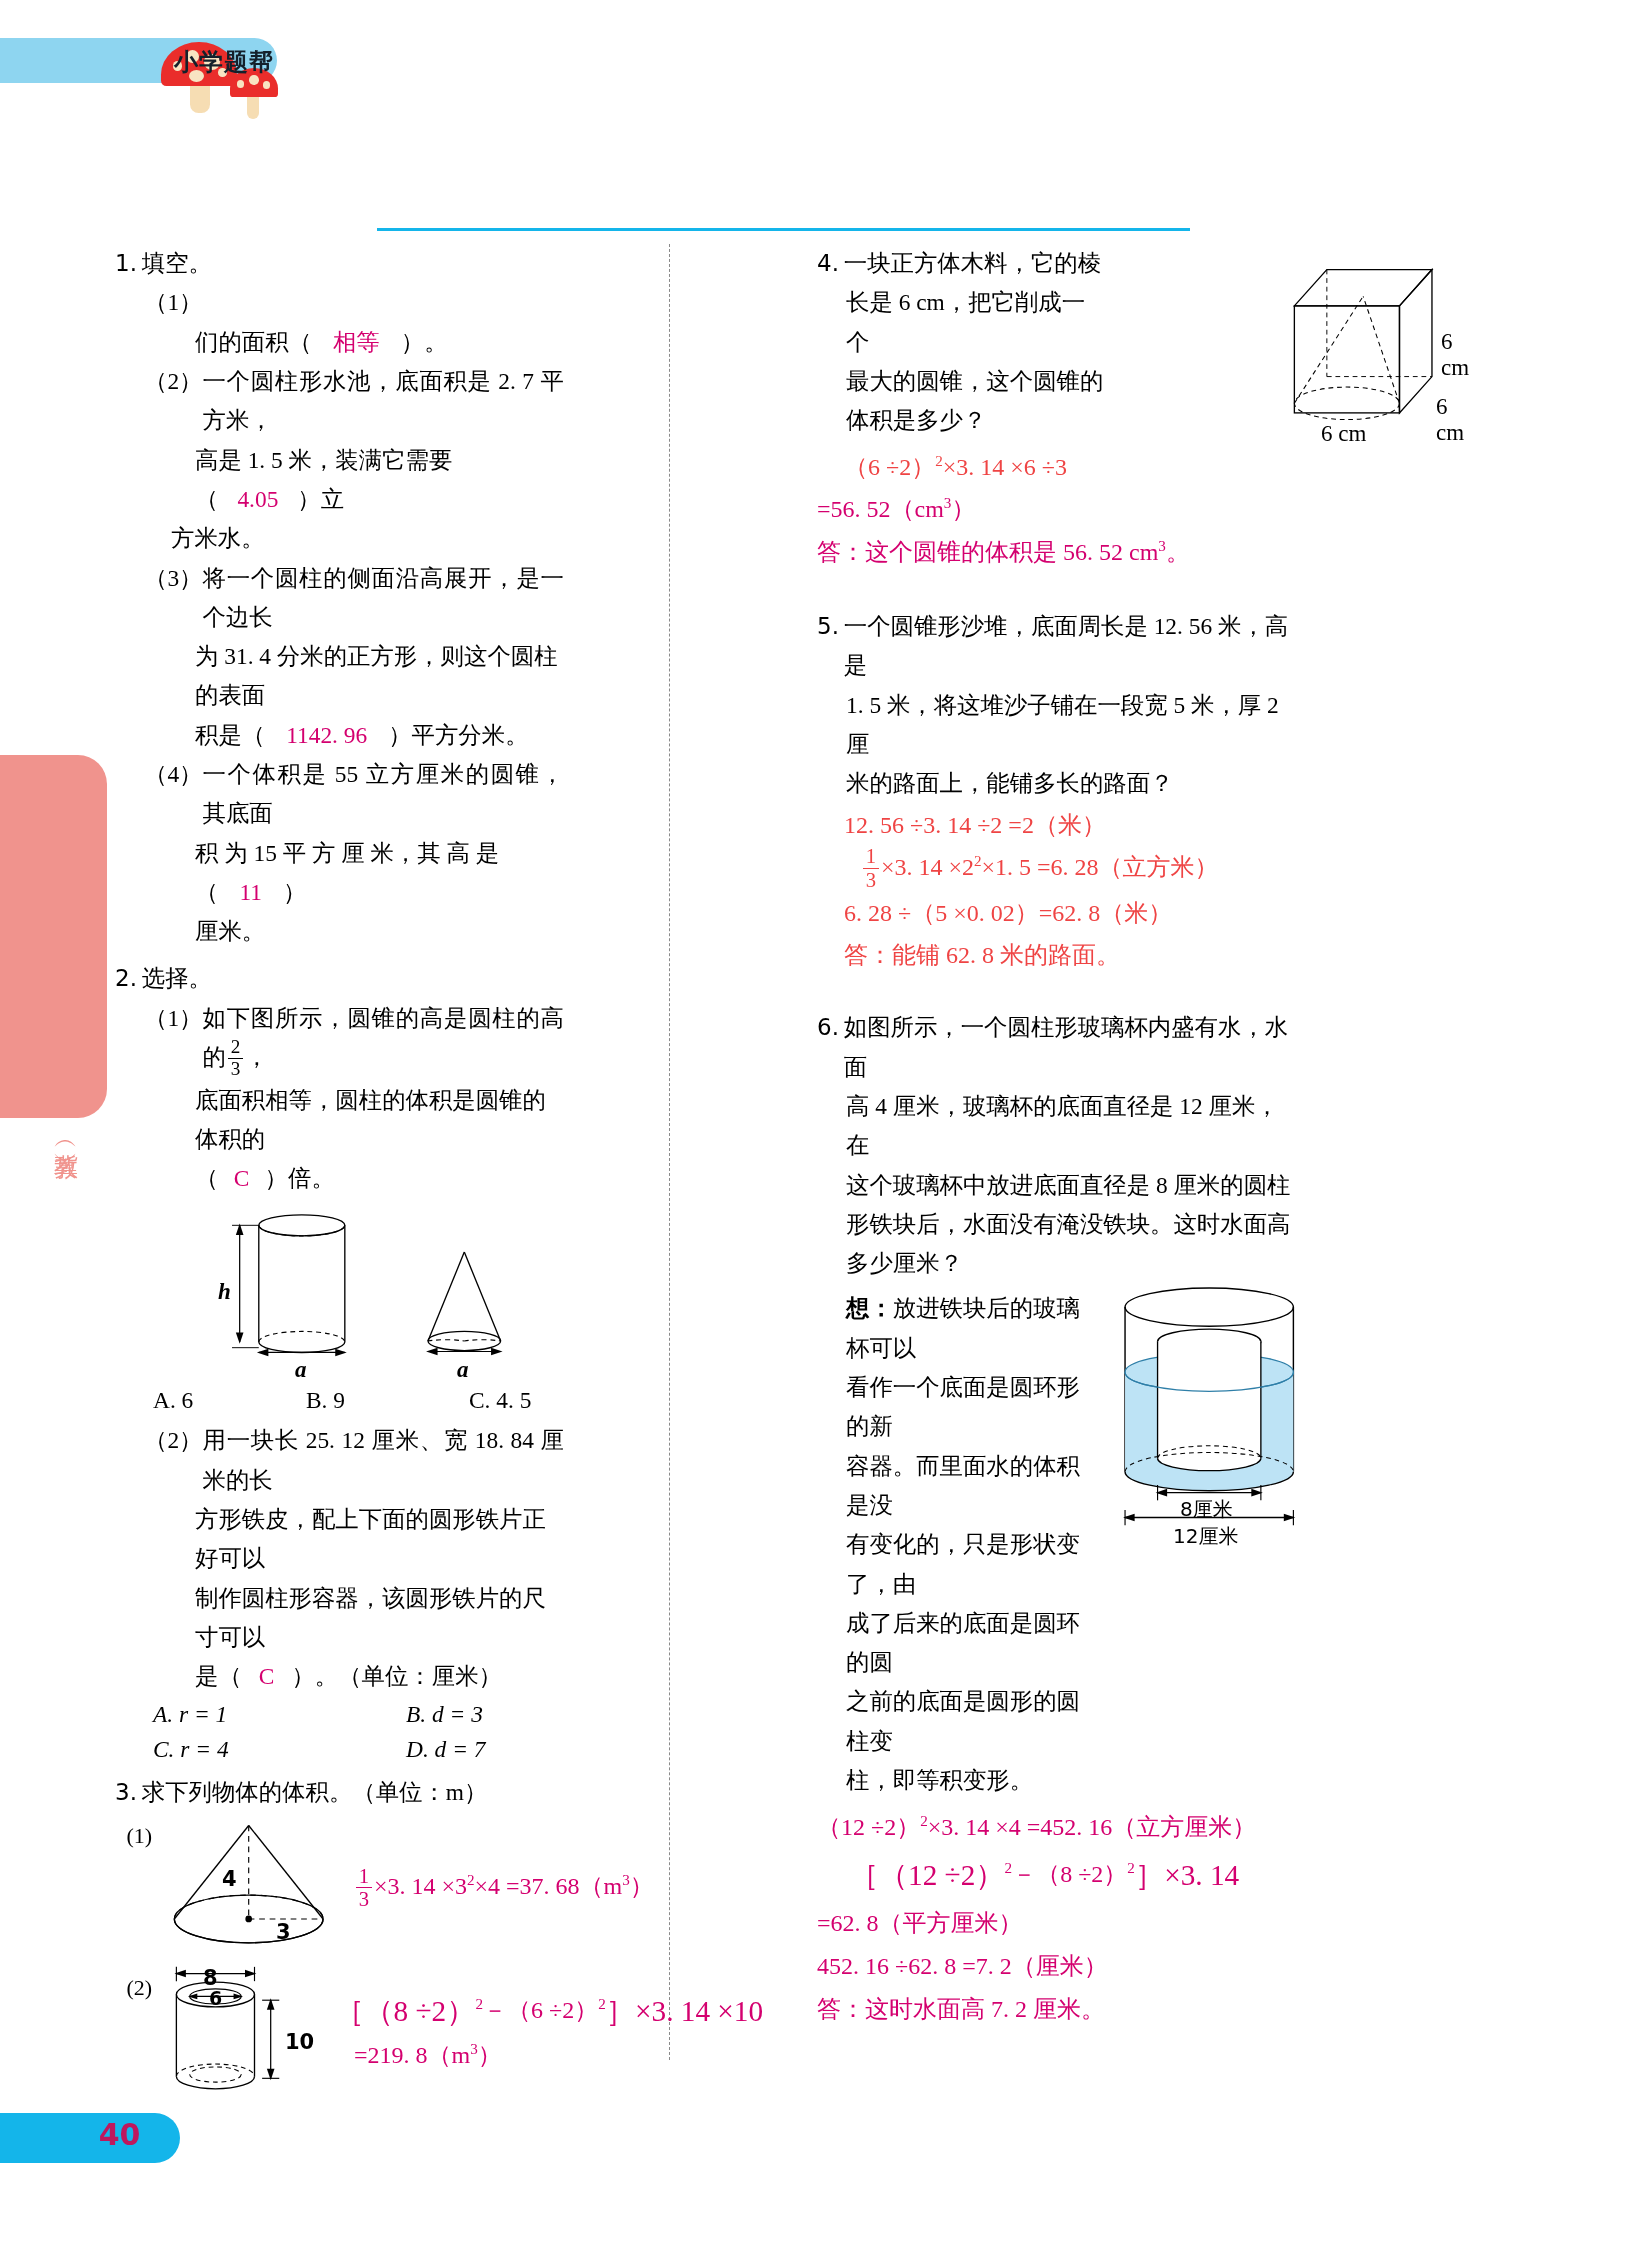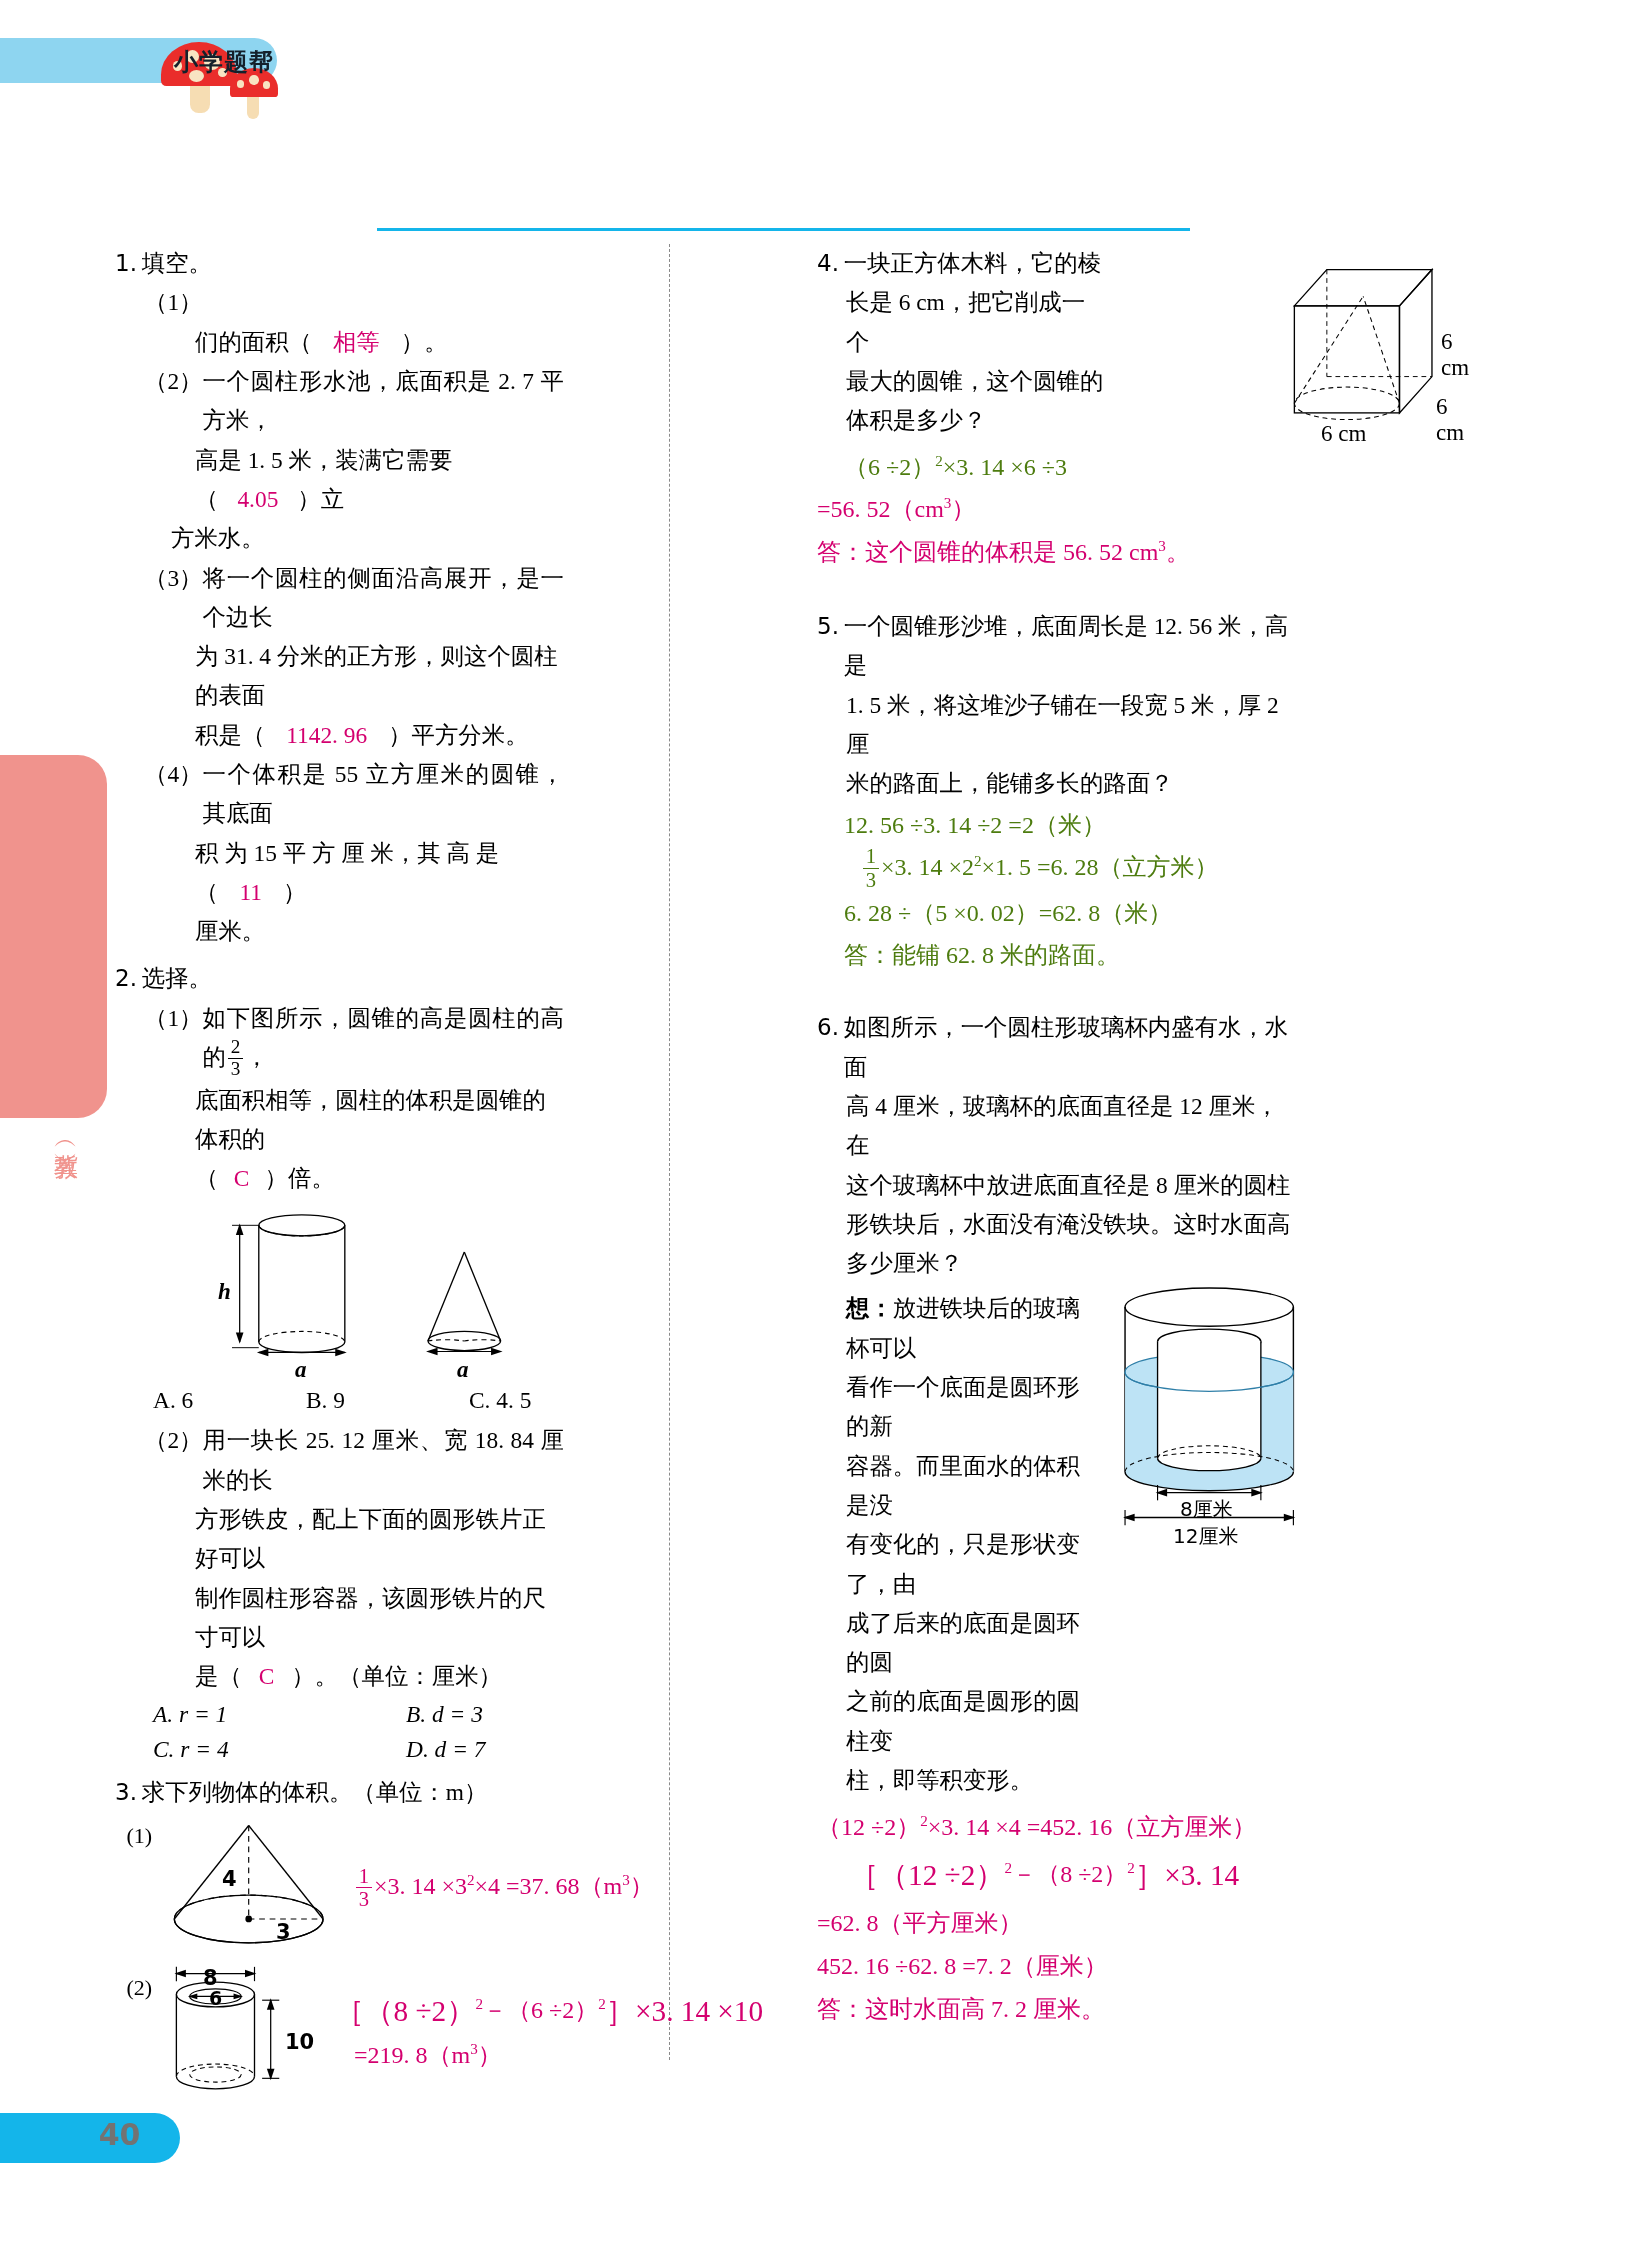--- a/index.html
+++ b/index.html
@@ -155,21 +155,21 @@
   }
   .page-num {
     position: absolute;
     left: 86px;
     top: 2117px;
     width: 67px;
     text-align: center;
     font-family: "DejaVu Sans", sans-serif;
     font-size: 30px;
     font-weight: bold;
-    color: #737373;
+    color: #be185d;
   }
 
   
   .col {
     position: absolute;
     top: 244px;
     font-size: 23.4px;
     line-height: 1.68;
   }
   .col-left { left: 115px; width: 449px; }
@@ -207,21 +207,21 @@
   }
   .subtext {
     flex: 1 1 auto;
     text-align: justify;
     text-justify: inter-character;
   }
   .ans {
     color: #d4006f;
   }
   .ans-line {
-    color: #4d7c0f;
+    color: #ef4444;
     margin-left: 27px;
     line-height: 1.75;
   }
   .ans-line-wide {
     color: #d4006f;
     line-height: 1.8;
   }
   .ital {
     font-style: italic;
   }

